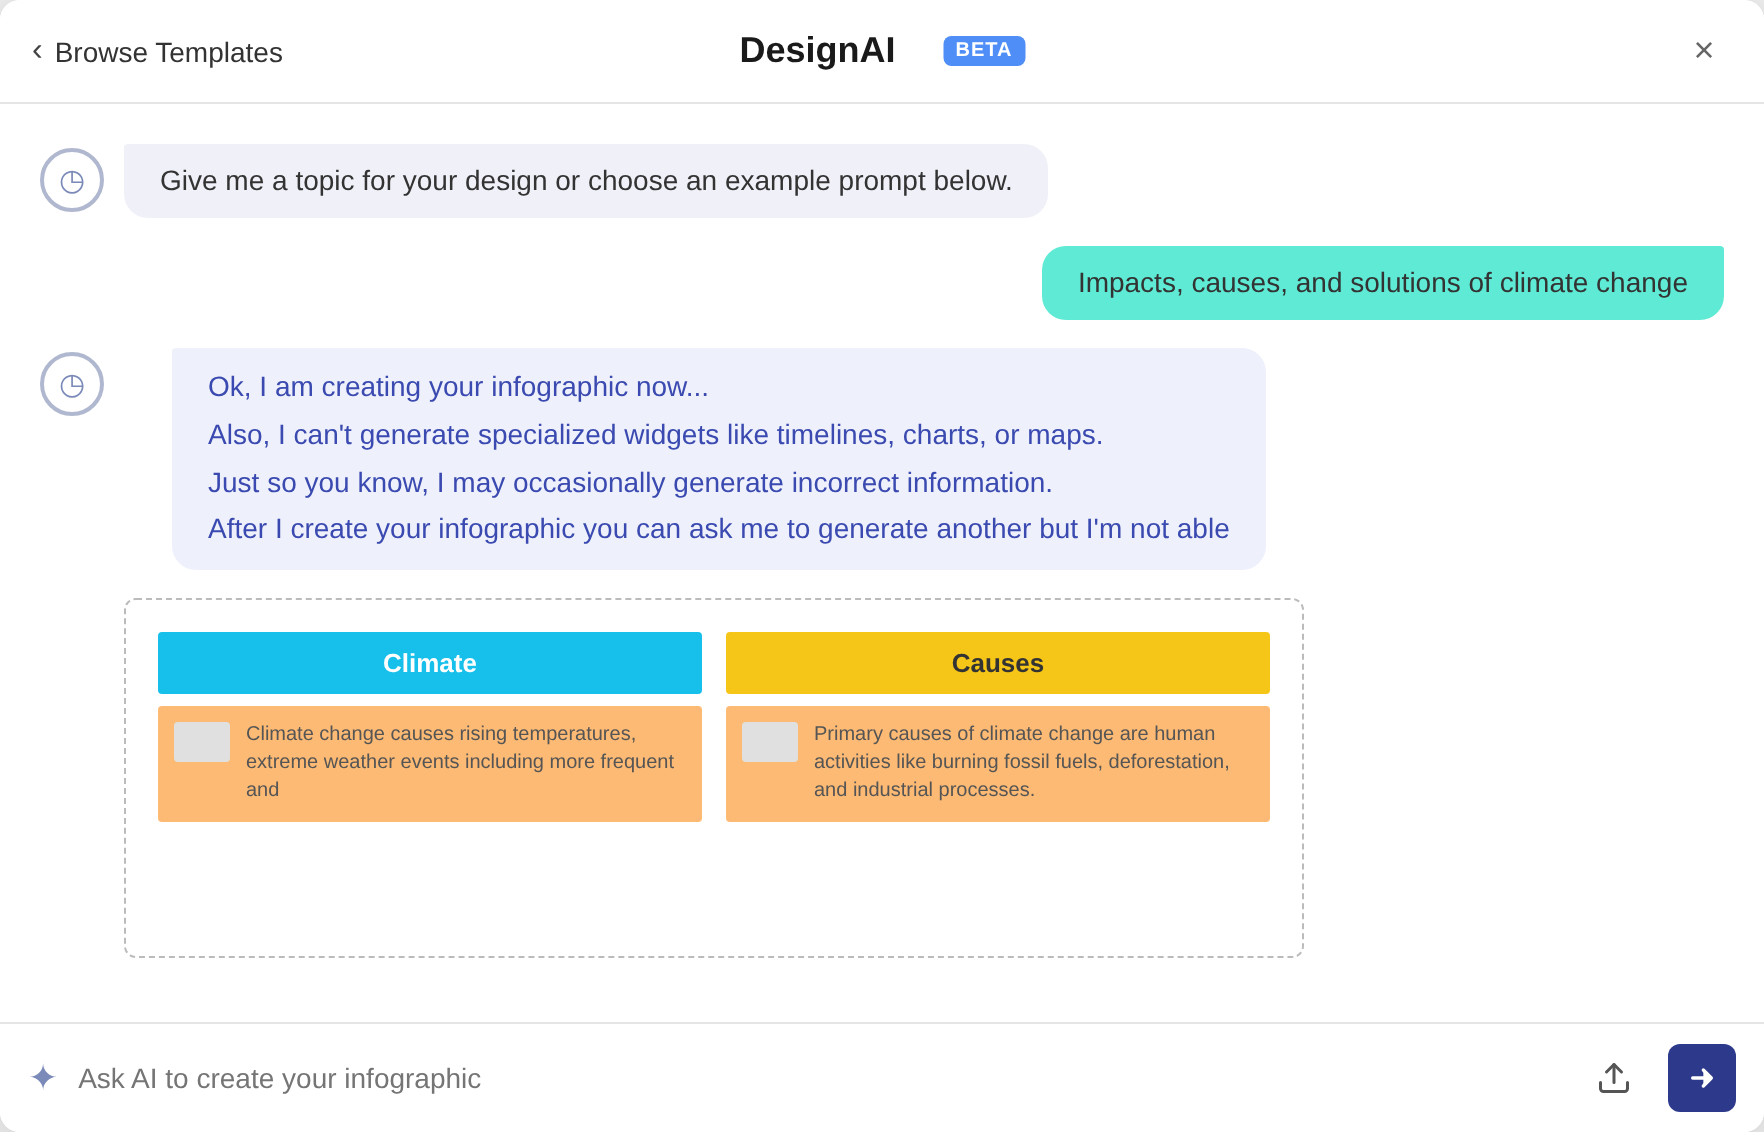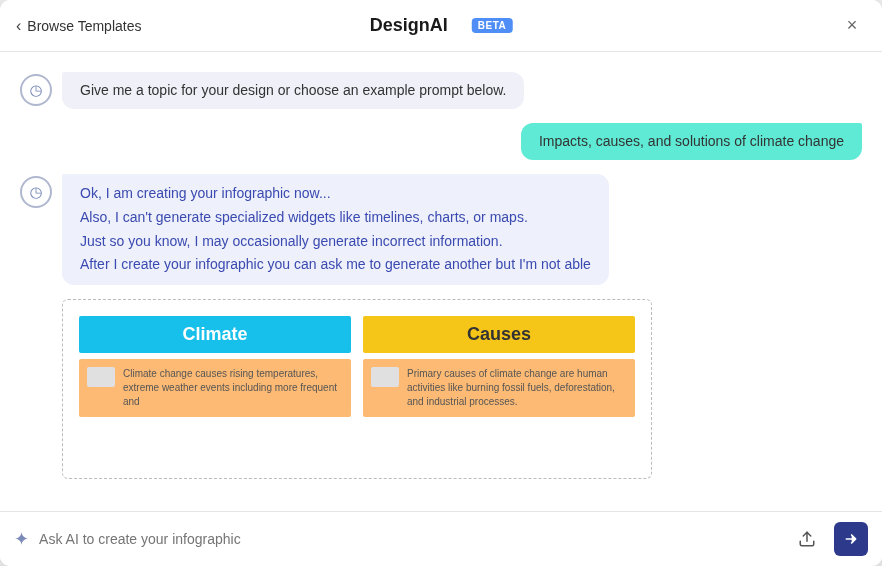--- a/index.html
+++ b/index.html
@@ -136,20 +136,21 @@
       background: #5eead4;
       color: #333;
       border-top-right-radius: 2px;
       text-align: right;
     }
     .bubble.ai-response {
       background: #eef0fb;
       color: #3a4ab0;
       border-top-left-radius: 2px;
       line-height: 1.7;
+      margin-left: 24px;
     }
     .ai-response p { color: #3a4ab0; }
 
     
     .preview-card {
       margin-left: 42px;
       border: 1.5px dashed #bbb;
       border-radius: 6px;
       background: #fff;
       padding: 16px;
@@ -206,21 +207,21 @@
     }
     .preview-col {
       flex: 1;
       display: flex;
       flex-direction: column;
       gap: 6px;
     }
     .col-header {
       padding: 8px 12px;
       text-align: center;
-      font-size: 18px;
+      font-size: 13px;
       font-weight: 600;
       color: #fff;
       border-radius: 2px;
     }
     .col-header.blue { background: #17c0eb; }
     .col-header.yellow { background: #f5c518; color: #333; }
     .col-content {
       background: #fdba74;
       border-radius: 2px;
       padding: 8px;

